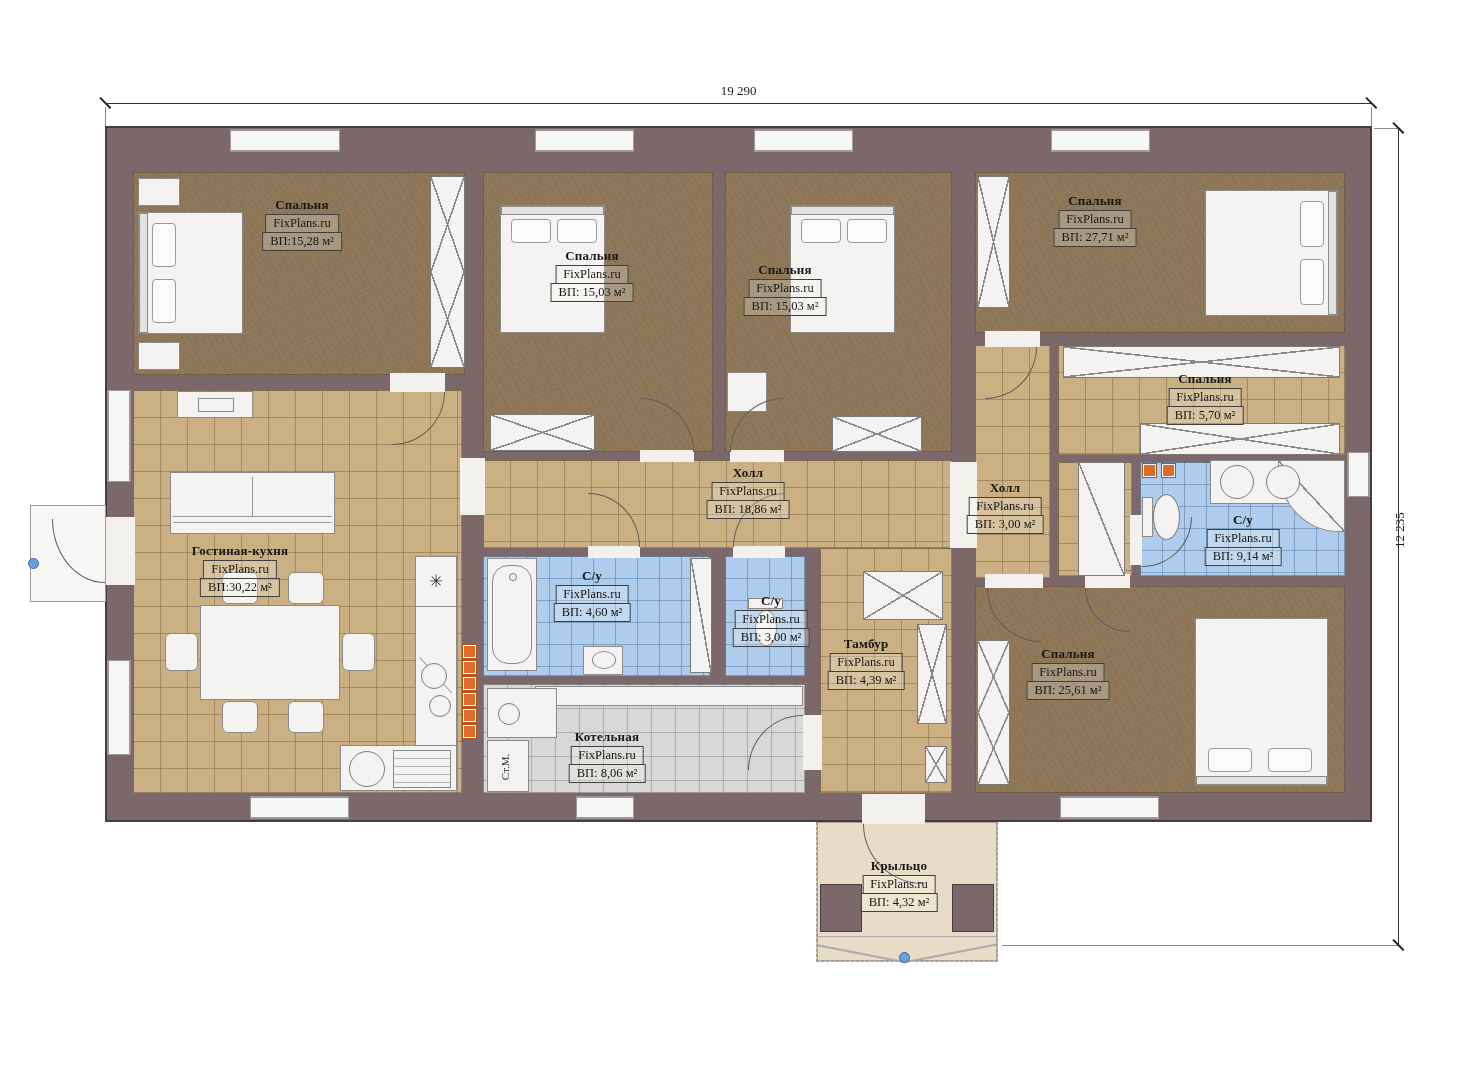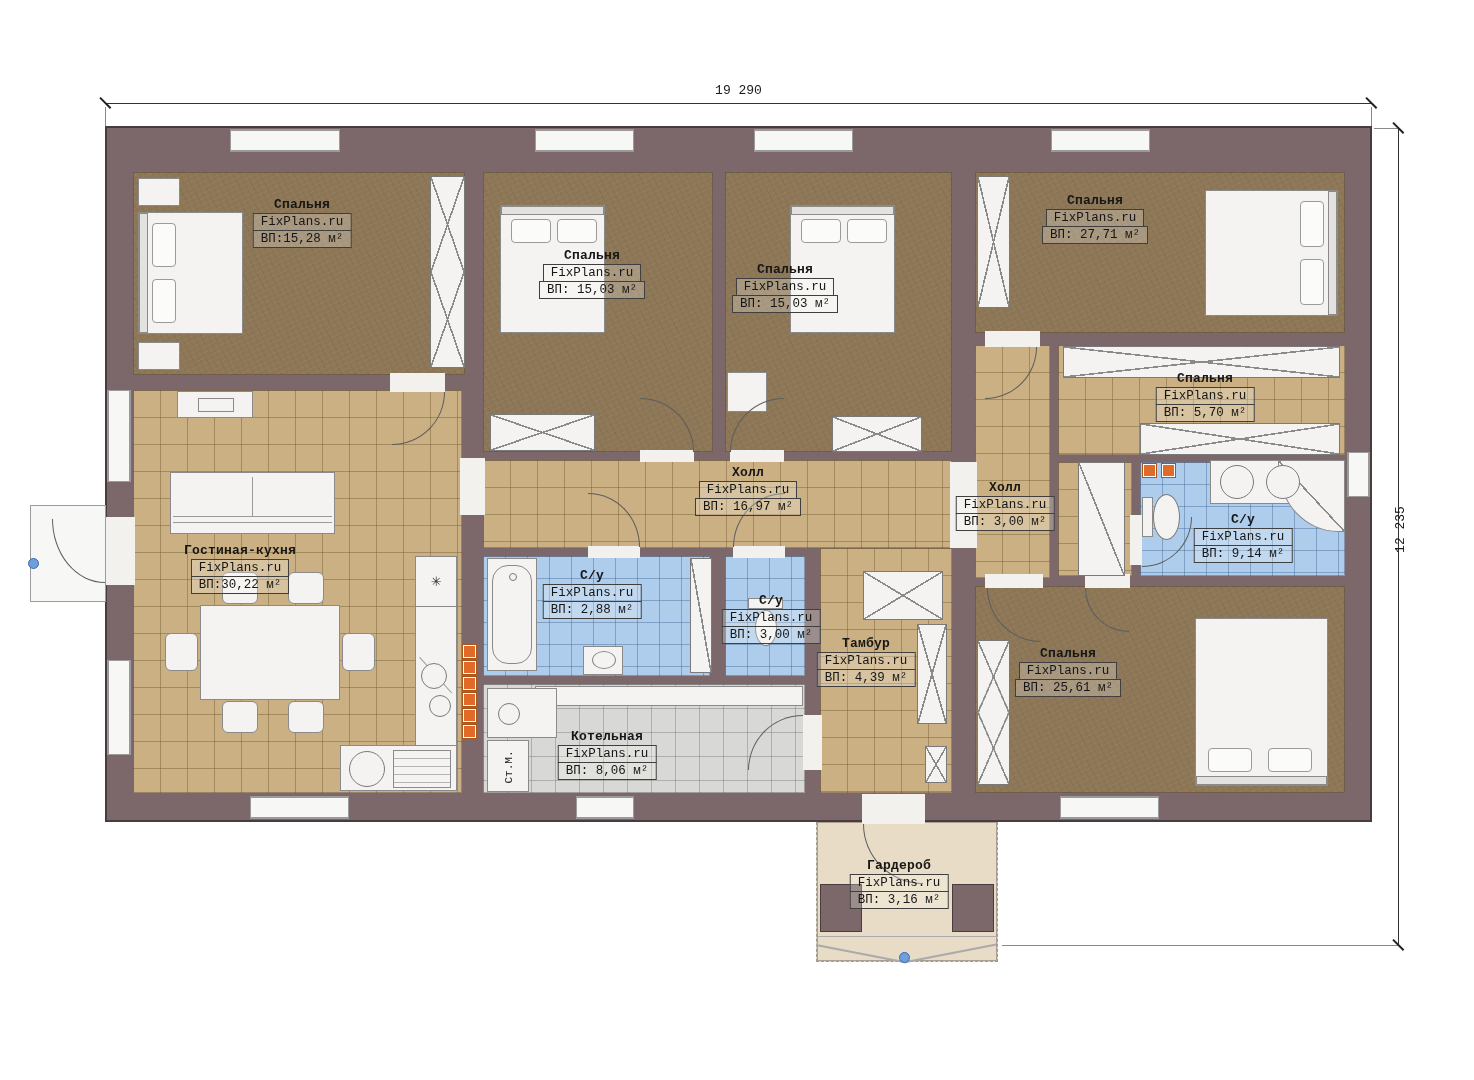--- a/index.html
+++ b/index.html
@@ -1,17 +1,17 @@
 <!DOCTYPE html>
 <html><head>
 <meta charset="utf-8">
 <style>
   html,body{margin:0;padding:0;background:#fff;}
   .canvas{position:relative;width:1474px;height:1080px;background:#ffffff;overflow:hidden;
-          font-family:Liberation Mono, monospace;}
+          font-family:Liberation Serif, serif;}
   .abs{position:absolute;}
   
   .building{background:#7c686a;border:2px solid #483c3e;box-sizing:border-box;z-index:1;}
   .post{background:#7c686a;border:1px solid #483c3e;box-sizing:border-box;z-index:3;}
   
   .floor{z-index:2;box-shadow:inset 0 0 0 1px rgba(60,45,48,.35);box-sizing:border-box;}
   .f-brown{background:
       repeating-linear-gradient(63deg, rgba(0,0,0,.05) 0 1px, transparent 1px 6px),
       repeating-linear-gradient(-25deg, rgba(255,255,255,.04) 0 1px, transparent 1px 5px),
       #8d7757;}
@@ -291,36 +291,36 @@
     <div class="rbox">ВП: 27,71 м²</div>
   </div>
   <div class="rlabel" style="left:1205px;top:371px;">
     <div class="rname">Спальня</div>
     <div class="rbox">FixPlans.ru</div>
     <div class="rbox">ВП: 5,70 м²</div>
   </div>
   <div class="rlabel" style="left:748px;top:465px;">
     <div class="rname">Холл</div>
     <div class="rbox">FixPlans.ru</div>
-    <div class="rbox">ВП: 16,97 м²</div>
+    <div class="rbox">ВП: 18,86 м²</div>
   </div>
   <div class="rlabel" style="left:1005px;top:480px;">
     <div class="rname">Холл</div>
     <div class="rbox">FixPlans.ru</div>
     <div class="rbox">ВП: 3,00 м²</div>
   </div>
   <div class="rlabel" style="left:1243px;top:512px;">
     <div class="rname">С/у</div>
     <div class="rbox">FixPlans.ru</div>
     <div class="rbox">ВП: 9,14 м²</div>
   </div>
   <div class="rlabel" style="left:592px;top:568px;">
     <div class="rname">С/у</div>
     <div class="rbox">FixPlans.ru</div>
-    <div class="rbox">ВП: 2,88 м²</div>
+    <div class="rbox">ВП: 4,60 м²</div>
   </div>
   <div class="rlabel" style="left:771px;top:593px;">
     <div class="rname">С/у</div>
     <div class="rbox">FixPlans.ru</div>
     <div class="rbox">ВП: 3,00 м²</div>
   </div>
   <div class="rlabel" style="left:866px;top:636px;">
     <div class="rname">Тамбур</div>
     <div class="rbox">FixPlans.ru</div>
     <div class="rbox">ВП: 4,39 м²</div>
@@ -334,18 +334,18 @@
     <div class="rname">Гостиная-кухня</div>
     <div class="rbox">FixPlans.ru</div>
     <div class="rbox">ВП:30,22 м²</div>
   </div>
   <div class="rlabel" style="left:1068px;top:646px;">
     <div class="rname">Спальня</div>
     <div class="rbox">FixPlans.ru</div>
     <div class="rbox">ВП: 25,61 м²</div>
   </div>
   <div class="rlabel" style="left:899px;top:858px;">
-    <div class="rname">Гардероб</div>
-    <div class="rbox">FixPlans.ru</div>
-    <div class="rbox">ВП: 3,16 м²</div>
+    <div class="rname">Крыльцо</div>
+    <div class="rbox">FixPlans.ru</div>
+    <div class="rbox">ВП: 4,32 м²</div>
   </div>
 
 </div>
 
 </body></html>

